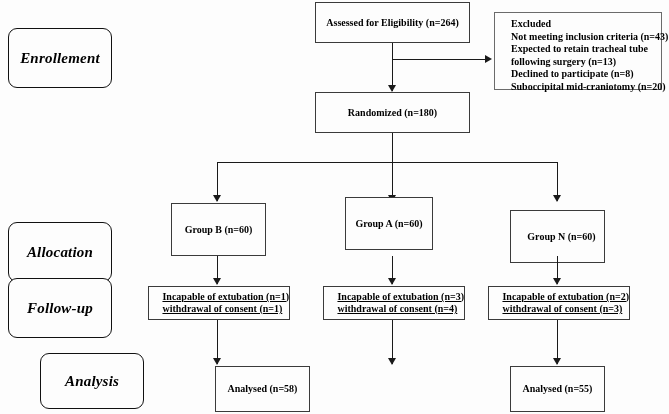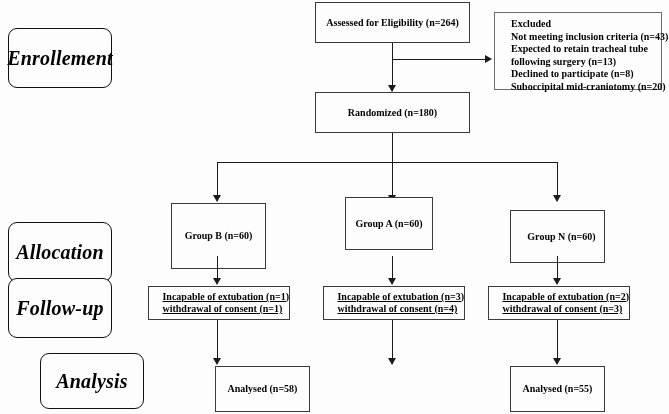--- a/index.html
+++ b/index.html
@@ -24,21 +24,21 @@
     border-radius: 9px;
     background: #fdfdfd;
     display: flex;
     align-items: center;
     justify-content: center;
   }
   .stage-label {
     font-family: "Liberation Serif", "DejaVu Serif", serif;
     font-style: italic;
     font-weight: bold;
-    font-size: 20px;
+    font-size: 15px;
     color: #000000;
     letter-spacing: 0.2px;
     white-space: nowrap;
   }
 
   
   .node {
     position: absolute;
     box-sizing: border-box;
     border: 1.2px solid #3b3b3b;
@@ -160,21 +160,21 @@
 
   <div class="vline" style="left:217px; top:162px; height:39px;"></div>
   <div class="arrow-down" style="left:213px; top:195px;"></div>
 
   <div class="vline" style="left:392px; top:162px; height:39px;"></div>
   <div class="arrow-down" style="left:388px; top:195px;"></div>
 
   <div class="vline" style="left:557px; top:162px; height:39px;"></div>
   <div class="arrow-down" style="left:553px; top:195px;"></div>
 
-  <div class="node" style="left:171px; top:203px; width:95px; height:66px;">
+  <div class="node" style="left:171px; top:203px; width:95px; height:53px;">
     <span class="node-text">Group B (n=60)</span>
   </div>
 
   <div class="node" style="left:345px; top:197px; width:88px; height:53px;">
     <span class="node-text">Group A (n=60)</span>
   </div>
 
   <div class="node" style="left:510px; top:210px; width:95px; height:53px;padding-left:8px;">
     <span class="node-text">Group N (n=60)</span>
   </div>

